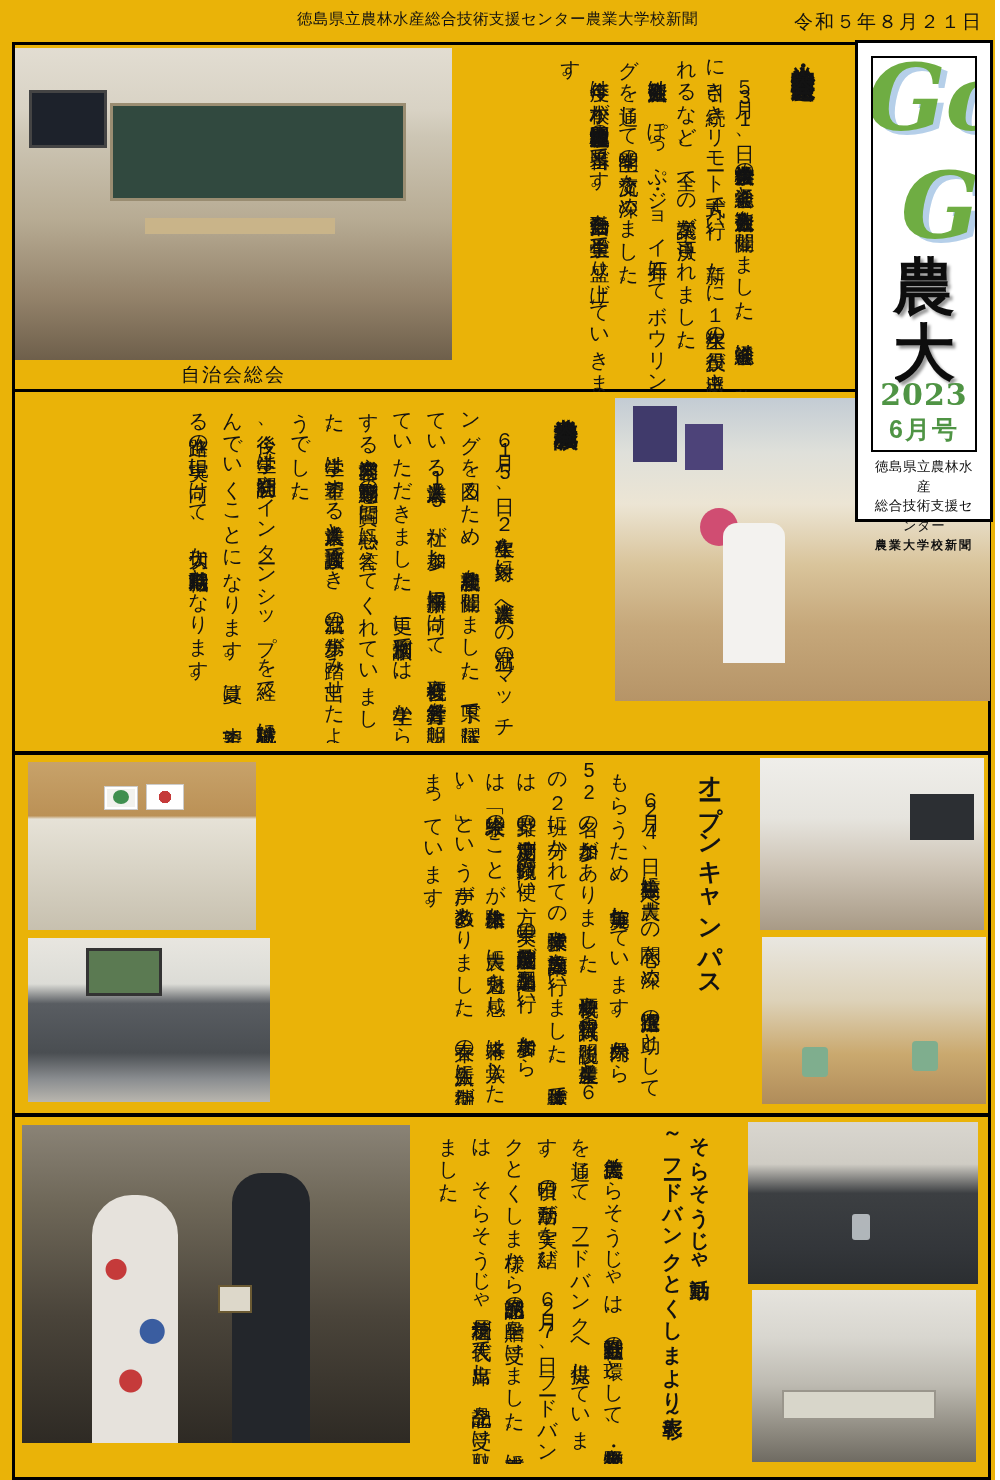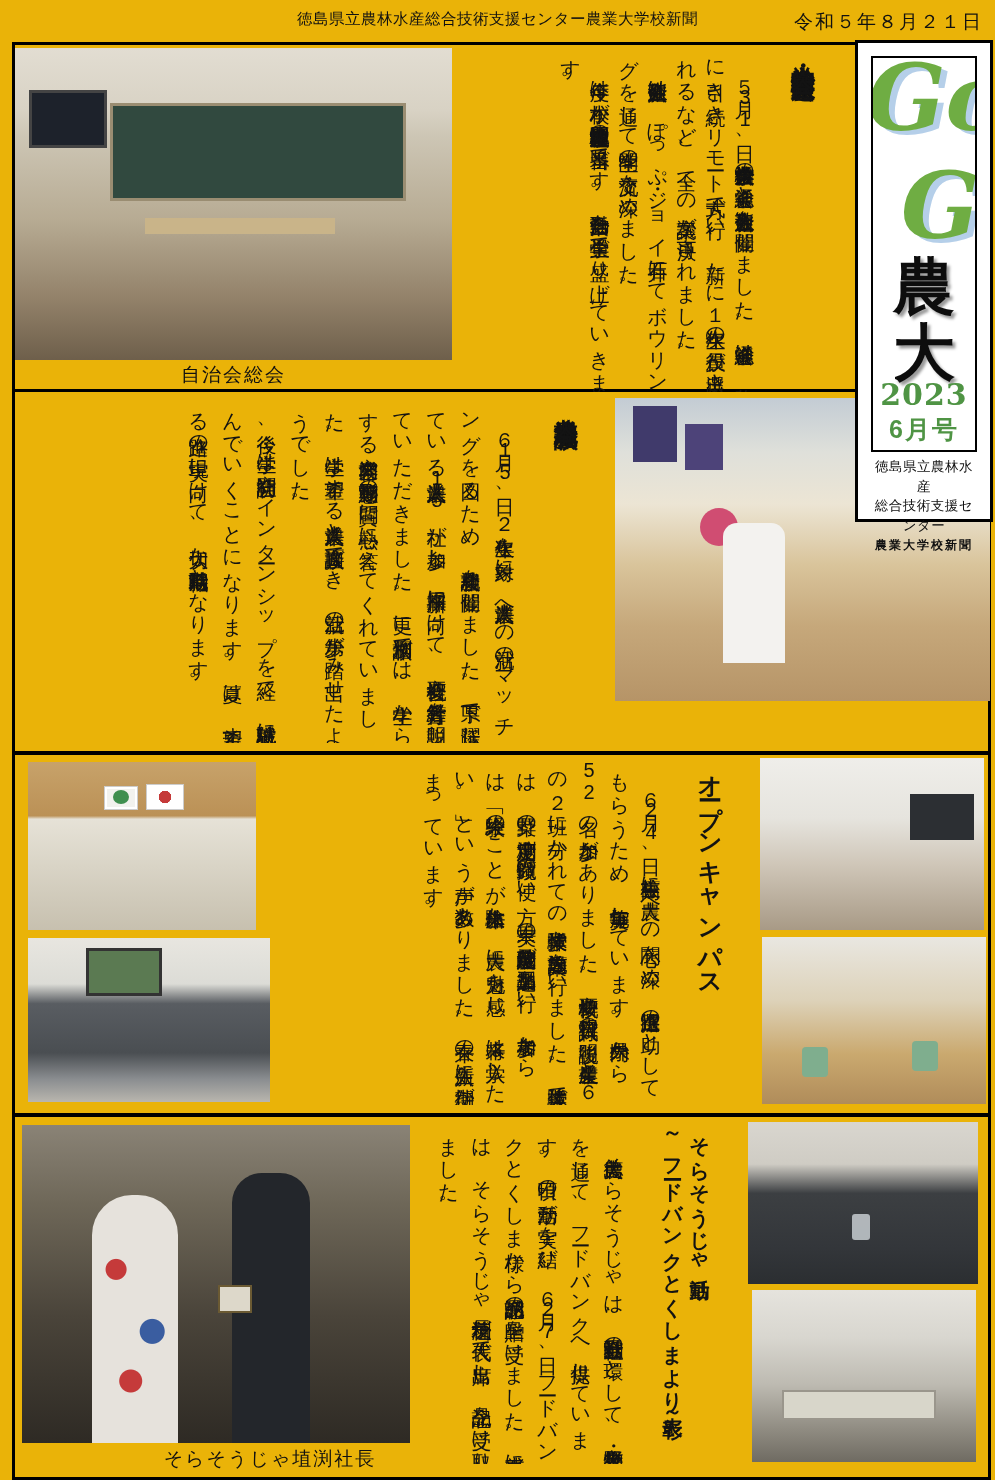--- a/index.html
+++ b/index.html
@@ -176,21 +176,20 @@
   <div class="photo" id="photo-oc4">
     <div class="chair1"></div>
     <div class="chair2"></div>
   </div>
 
   <div class="photo" id="photo-award">
     <div class="fig-dress"></div>
     <div class="fig-suit"></div>
     <div class="plaque"></div>
   </div>
-  <div class="caption" id="cap3">そらそうじゃ埴渕社長</div>
 
   <div class="vtext" id="art4">
     <h2 class="h-sm">そらそうじゃ活動
 ～フードバンクとくしまより表彰～</h2>
     <p class="body lh33">　徳島農大そらそうじゃは、社会貢献活動の一環として、野菜・果物等を年間を通じて、フードバンクへ提供しています。日頃の活動が実を結び、６月27日、フードバンクとくしま様から感謝記念品の贈呈を受けました。表彰式には、そらそうじゃ埴渕社長が代表で出席し、記念品を受け取りました。</p>
   </div>
 
   <div class="photo" id="photo-fb1">
     <div class="beaker"></div>
   </div>

